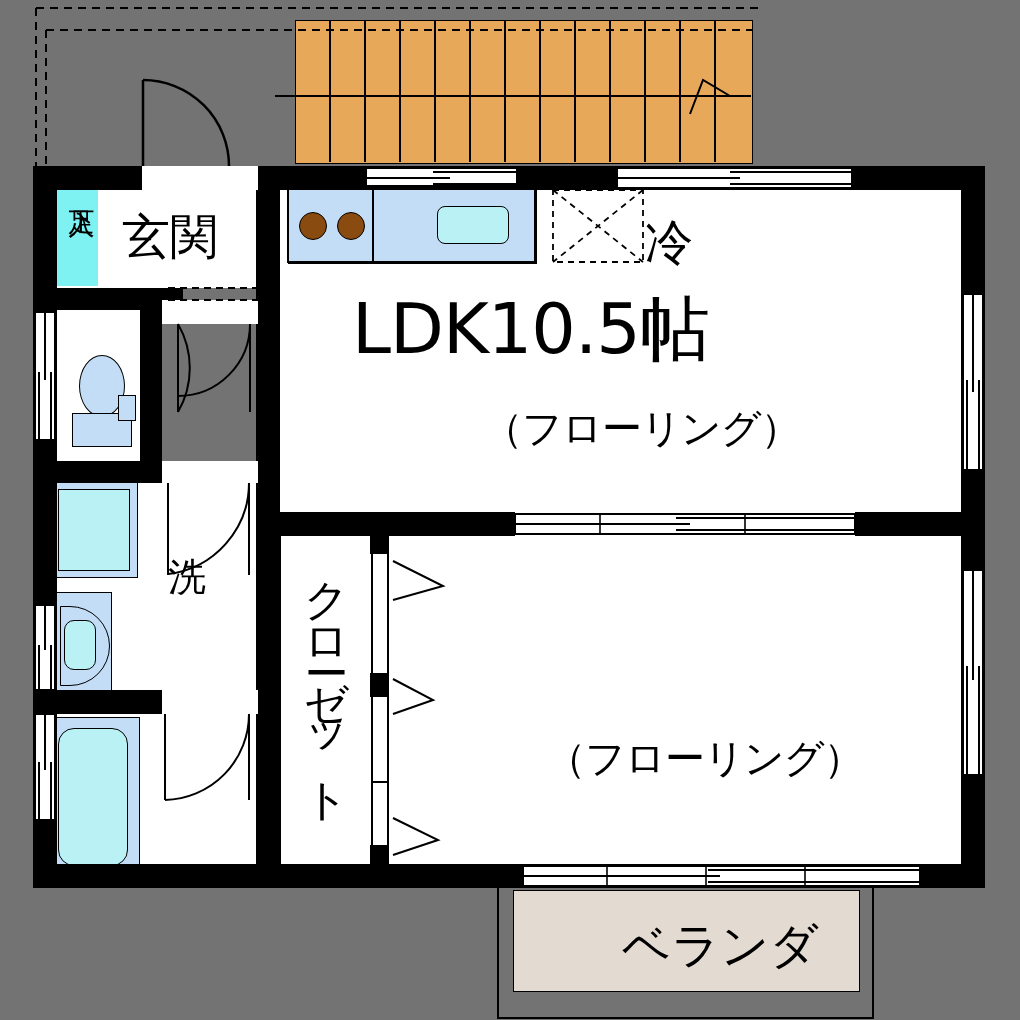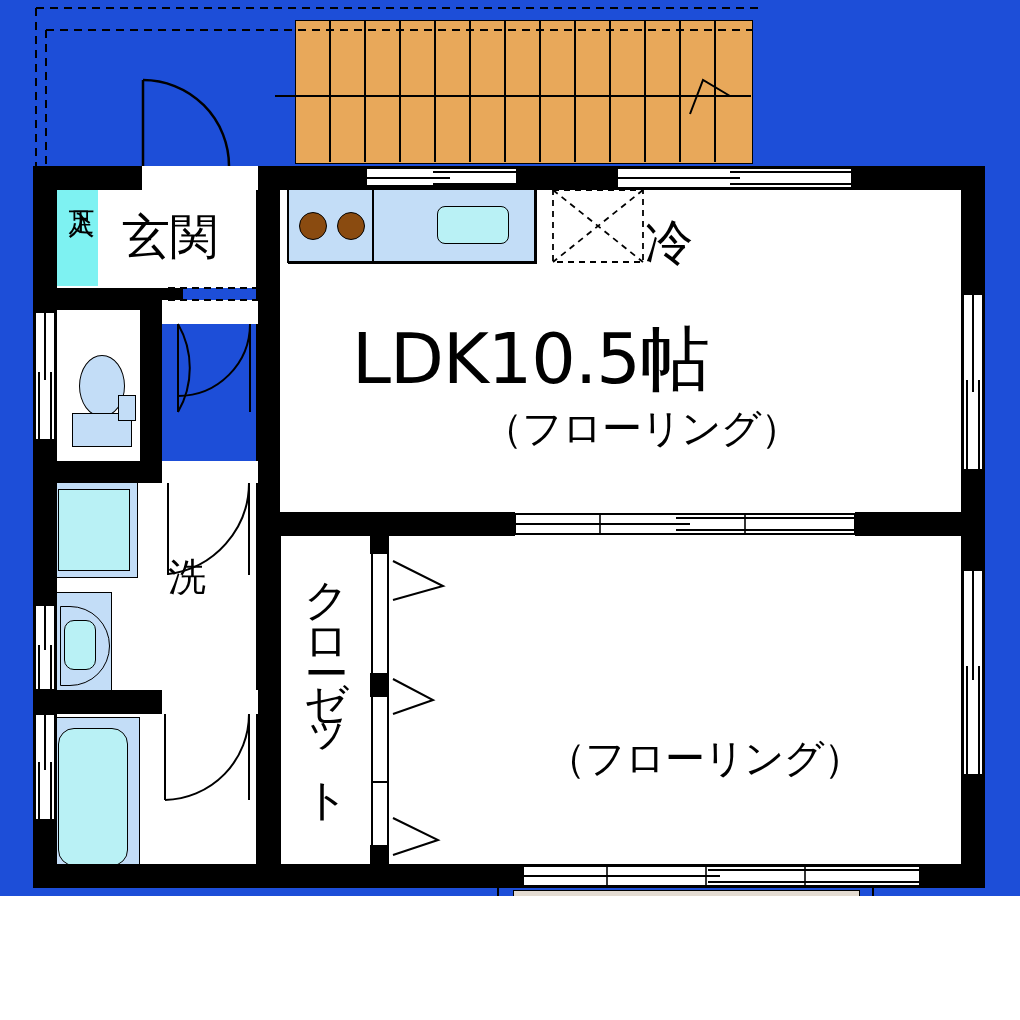--- a/index.html
+++ b/index.html
@@ -1,22 +1,22 @@
 <!DOCTYPE html>
 <html><head>
 <meta charset="utf-8">
 <title>間取り図</title>
 <style>
   html,body{margin:0;padding:0;background:#ffffff;}
   body{font-family:"DejaVu Sans","Liberation Sans",sans-serif;}
   #plan{
     position:relative;
     width:1020px;
-    height:896px;
-    background:#1d4ed8;
+    height:1020px;
+    background:#737373;
     overflow:hidden;
   }
   
   .wall{position:absolute;background:#000000;}
   .white{position:absolute;background:#ffffff;}
   .room{position:absolute;background:#ffffff;}
   
   .fix{position:absolute;}
   .lightblue{background:#c3ddf7;border:1.5px solid #000;}
   .cyan{background:#b9f1f5;border:1.5px solid #000;}
@@ -284,23 +284,24 @@
       <path d="M373,186 L373,262"></path>
     </g>
   </svg>
 
   <div class="lbl lbl-tiny" style="left:55px;top:190px;width:40px;writing-mode:vertical-rl;text-orientation:upright;">下足入</div>
 
   <div class="lbl lbl-kanji" style="left:122px;top:212px;">玄関</div>
 
   <div class="lbl lbl-kanji" style="left:645px;top:218px;">冷</div>
 
-  <div class="lbl lbl-big" style="left:352px;top:324px;text-align:right;">LDK10.5帖</div>
+  <div class="lbl lbl-big" style="left:352px;top:294px;text-align:right;">LDK10.5帖</div>
   <div class="lbl lbl-sub" style="left:455px;top:408px;">（フローリング）</div>
 
   <div class="lbl lbl-sm" style="left:168px;top:558px;">洗</div>
 
   <div class="lbl lbl-vert" style="left:305px;top:550px;">クローゼット</div>
 
   <div class="lbl lbl-sub" style="left:518px;top:738px;">（フローリング）</div>
 
+  <div class="lbl lbl-kanji" style="left:622px;top:921px;">ベランダ</div>
 
 </div>
 
 </body></html>

